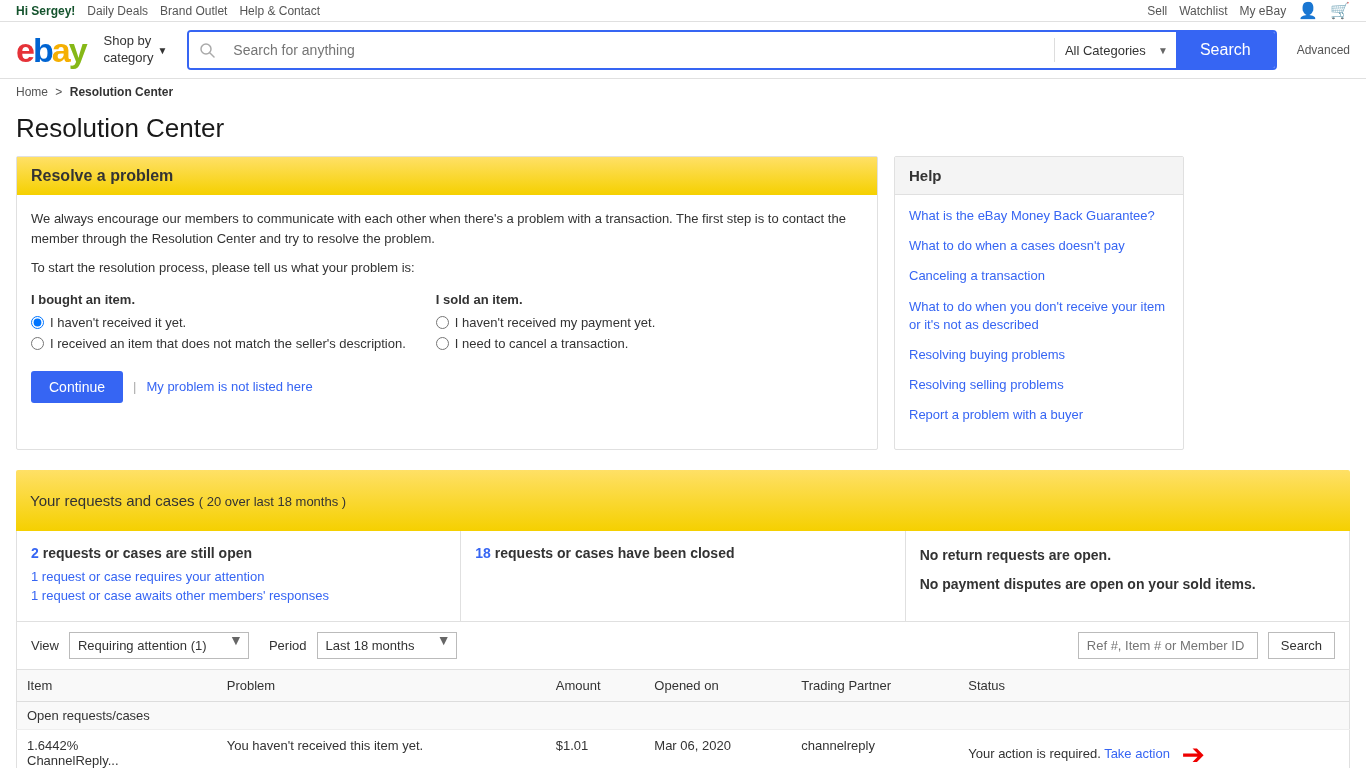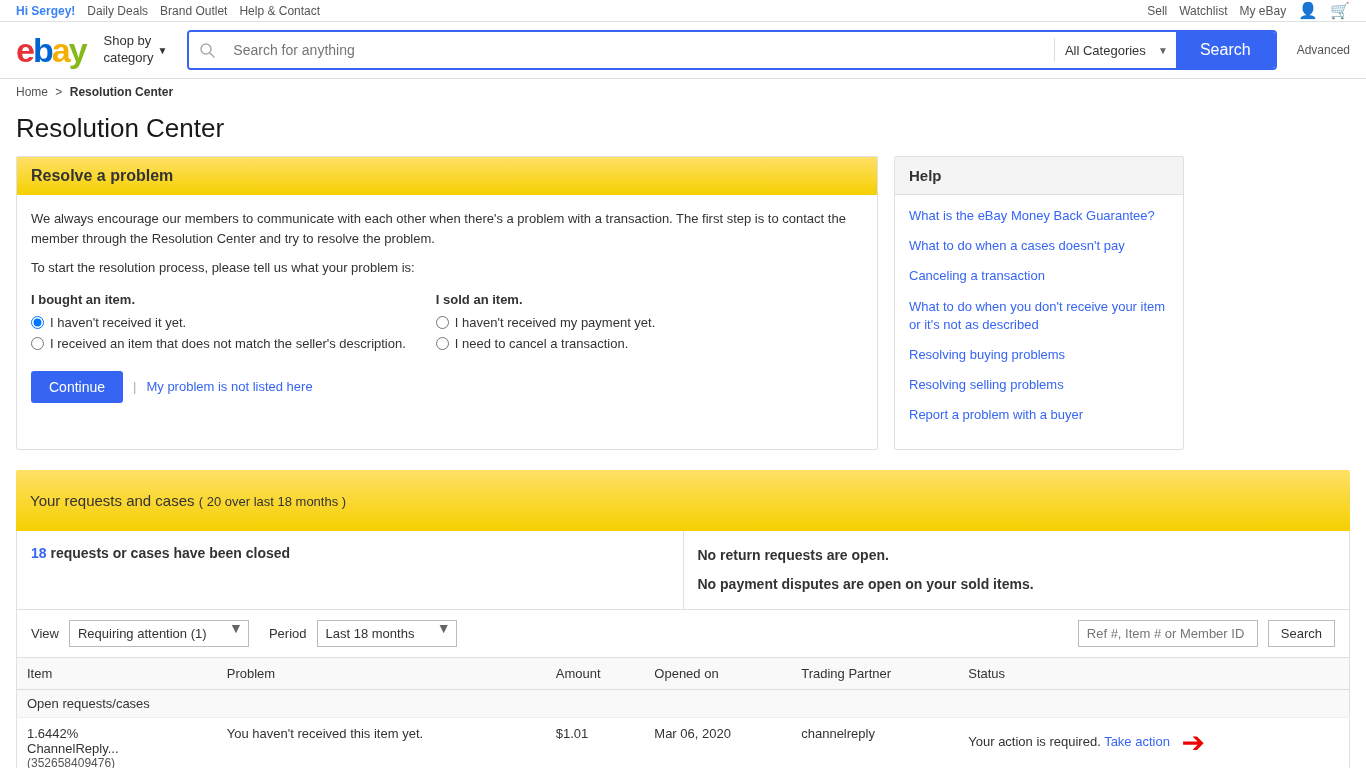--- a/index.html
+++ b/index.html
@@ -12,21 +12,21 @@
       padding: 2px 16px;
       display: flex;
       align-items: center;
       justify-content: flex-end;
       font-size: 12px;
       color: #555;
       gap: 12px;
       height: 22px;
     }
     .top-nav a { color: #555; text-decoration: none; }
-    .top-nav .user-hi { color: #3b82f6; font-weight: bold; }
+    .top-nav .user-hi { color: #14532d; font-weight: bold; }
 
     
     .header {
       display: flex;
       align-items: center;
       padding: 8px 16px;
       gap: 12px;
       border-bottom: 1px solid #e0e0e0;
     }
     .logo {
@@ -476,20 +476,28 @@
 </div>
 
 <div class="cases-section">
   <div class="cases-header">
     <span>Your requests and cases</span>
     <span style="font-weight:normal;font-size:13px;">( 20 over last 18 months )</span>
   </div>
 
   <div class="cases-stats">
 
+    <div class="cases-stat">
+      <h3>
+        <strong style="cursor:pointer;">2</strong>
+        <span> <span>requests or cases</span> <span>are still open</span></span>
+      </h3>
+      <p>1 request or case requires your attention</p>
+      <p>1 request or case awaits other members' responses</p>
+    </div>
 
     <div class="cases-stat">
       <h3>
         <strong style="cursor:pointer;">18</strong>
         <span> <span>requests or cases</span> <span>have been closed</span></span>
       </h3>
     </div>
 
     <div class="cases-stat">
       <div class="no-open">No return requests are open.</div>

